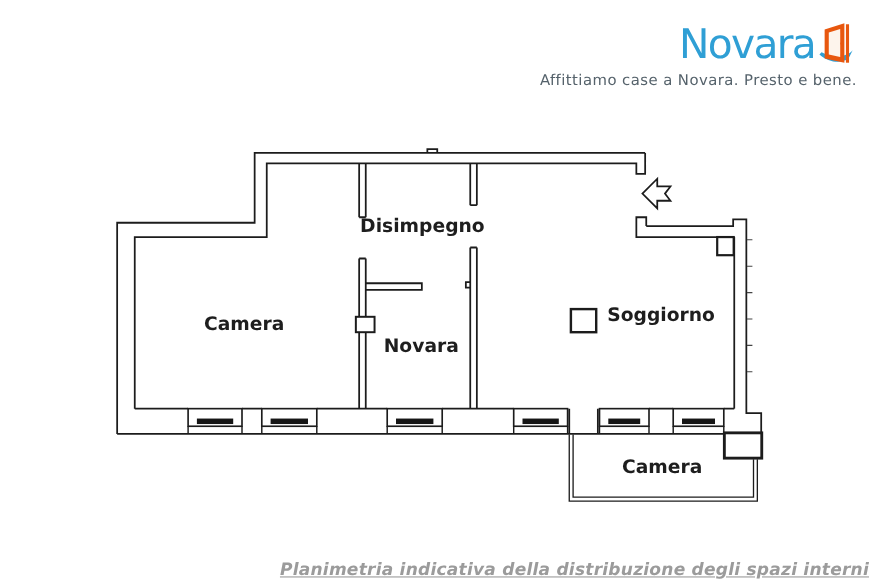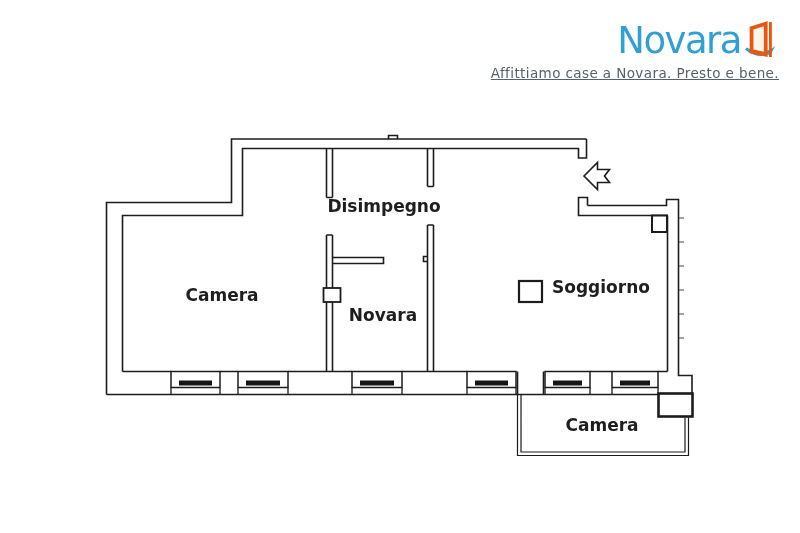--- a/index.html
+++ b/index.html
@@ -10,21 +10,21 @@
   
   .logo-block{position:absolute;top:18px;right:21px;text-align:center;}
   .logo-row{display:flex;align-items:flex-end;justify-content:flex-end;}
   .logo-word{
     font-family:"DejaVu Sans",sans-serif;font-weight:400;font-size:37px;line-height:0.92;
     color:#2F9FD5;letter-spacing:-1.5px;
   }
   .door-svg{width:34px;height:44px;margin:0 1px -4px 3px;flex:0 0 auto;}
   .tagline{
     margin-top:7px;font-size:13.5px;font-weight:400;color:#55626B;
-    letter-spacing:0.4px;white-space:nowrap;text-decoration:underline;
+    letter-spacing:0.4px;white-space:nowrap;
   }
   
   .plan{position:absolute;left:0;top:0;width:800px;height:533px;}
   .room-label{
     position:absolute;transform:translate(-50%,-50%);
     font-size:17px;font-weight:600;color:#1e1e1e;white-space:nowrap;
   }
   
   .caption{
     position:absolute;right:10px;bottom:6px;
@@ -130,14 +130,15 @@
 
     <polygon points="584,176 597.5,162.5 597.5,169.5 609.5,169.5 604.5,176 609.5,182.5 597.5,182.5 597.5,189.5" fill="#fff" stroke="#1C1C1C" stroke-width="1.6"></polygon>
   </svg>
 
   <div class="room-label" style="left:222px;top:295px">Camera</div>
   <div class="room-label" style="left:384px;top:206px">Disimpegno</div>
   <div class="room-label" style="left:383px;top:315px">Novara</div>
   <div class="room-label" style="left:601px;top:287px">Soggiorno</div>
   <div class="room-label" style="left:602px;top:425px">Camera</div>
 
+  <div class="caption">Planimetria indicativa della distribuzione degli spazi interni</div>
 
 </div>
 
 </body></html>

